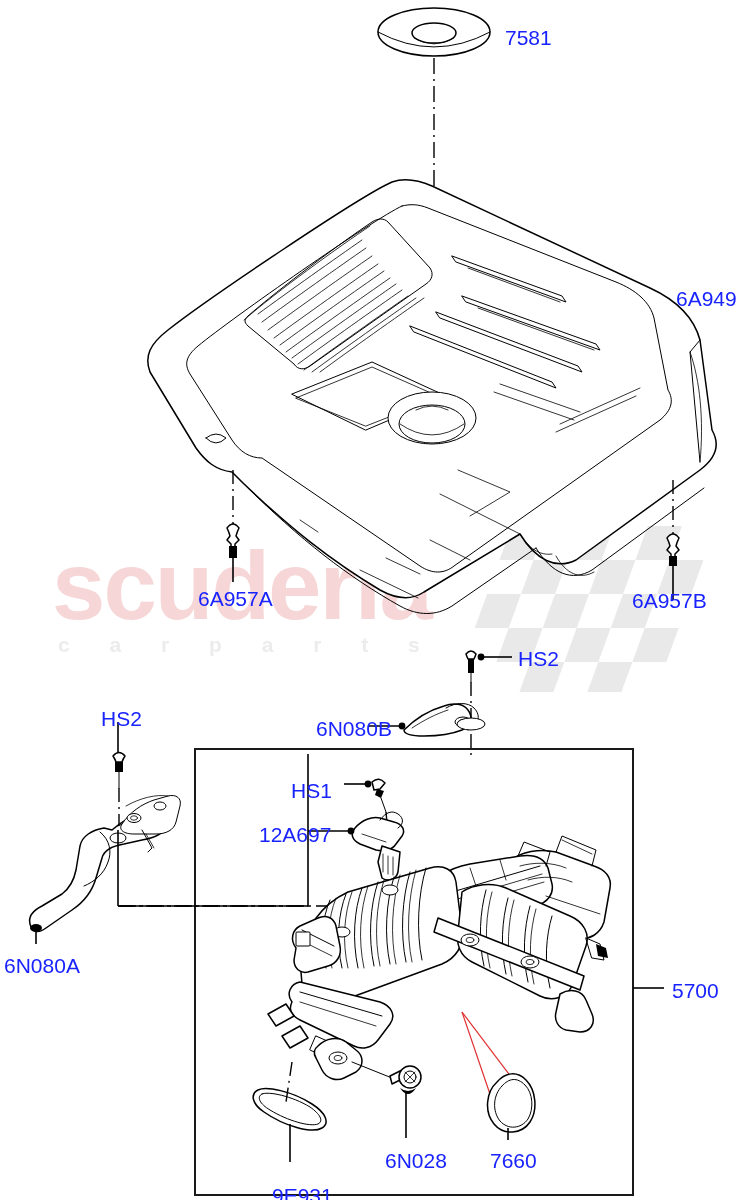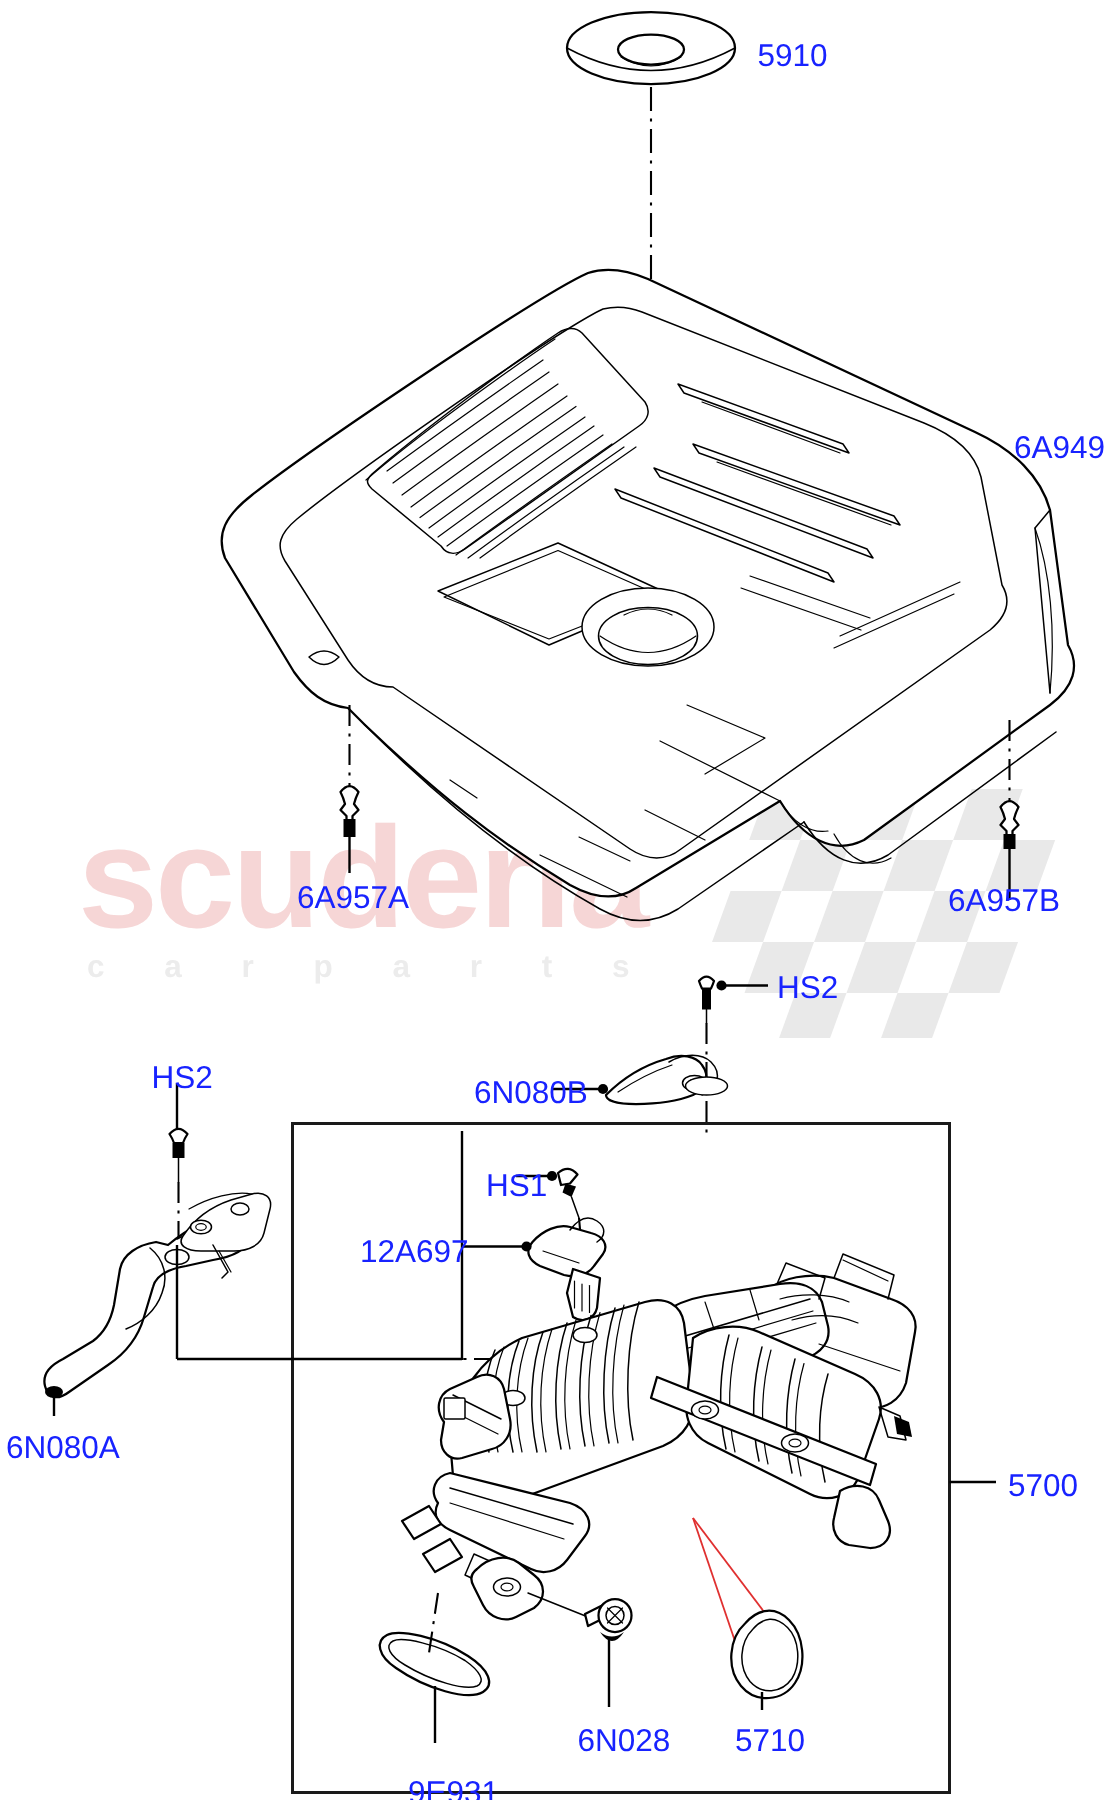--- a/index.html
+++ b/index.html
@@ -438,28 +438,28 @@
       <path class="lnt" d="M262 1094 C 256 1097 260 1104 270 1110
                            C 288 1121 310 1127 318 1124
                            C 324 1121 320 1114 310 1107
                            C 292 1096 268 1091 262 1094 Z"></path>
       <path class="cl2" d="M292 1062 L 286 1102"></path>
       <path class="lead" d="M290 1124 L 290 1162"></path>
     </g>
 
   </svg>
 
-  <div class="lbl" style="left:505px;top:27px">5910</div>
+  <div class="lbl" style="left:505px;top:27px">7581</div>
   <div class="lbl" style="left:676px;top:288px">6A949</div>
   <div class="lbl" style="left:198px;top:588px">6A957A</div>
   <div class="lbl" style="left:632px;top:590px">6A957B</div>
   <div class="lbl" style="left:518px;top:648px">HS2</div>
   <div class="lbl" style="left:316px;top:718px">6N080B</div>
   <div class="lbl" style="left:101px;top:708px">HS2</div>
-  <div class="lbl" style="left:324px;top:780px">HS1</div>
-  <div class="lbl" style="left:240px;top:824px">12A697</div>
+  <div class="lbl" style="left:291px;top:780px">HS1</div>
+  <div class="lbl" style="left:259px;top:824px">12A697</div>
   <div class="lbl" style="left:4px;top:955px">6N080A</div>
   <div class="lbl" style="left:672px;top:980px">5700</div>
-  <div class="lbl" style="left:490px;top:1150px">5710</div>
+  <div class="lbl" style="left:490px;top:1150px">7660</div>
   <div class="lbl" style="left:385px;top:1150px">6N028</div>
   <div class="lbl" style="left:272px;top:1185px">9E931</div>
 
 </div>
 
 </body></html>

